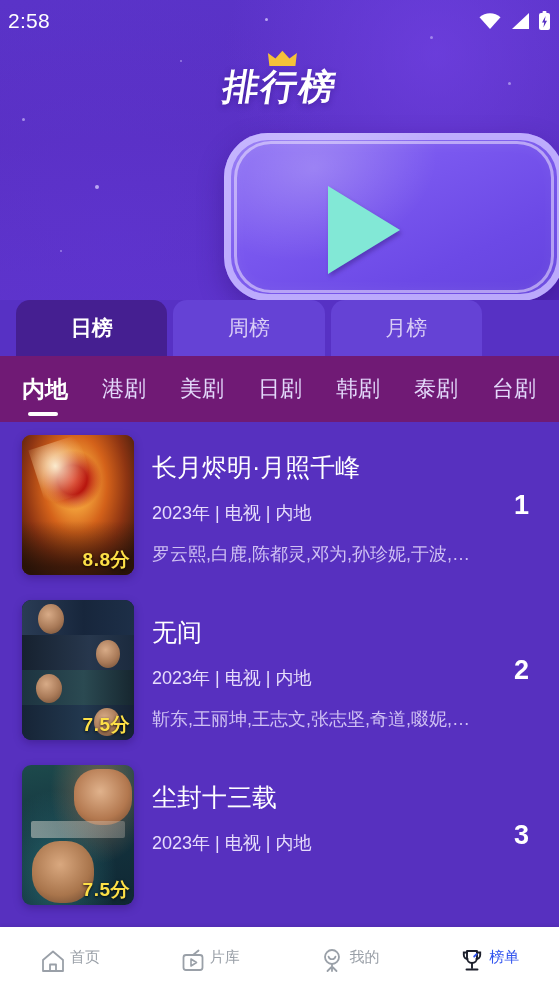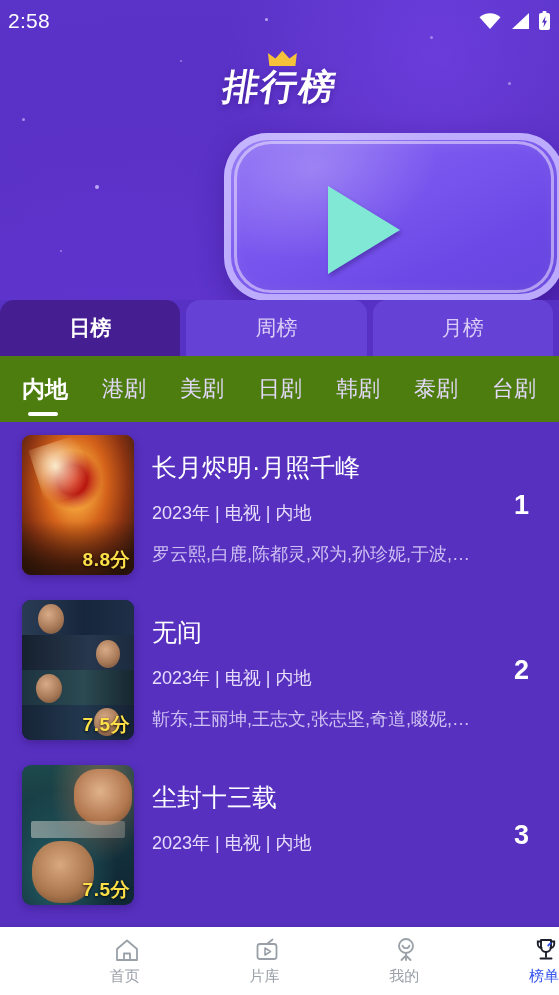--- a/index.html
+++ b/index.html
@@ -103,36 +103,36 @@
   .play-tri-hl{
     position:absolute; left:104px; top:53px;
     width:0;height:0;
     border-top:44px solid transparent;
     border-bottom:44px solid transparent;
     border-left:72px solid rgba(255,255,255,.18);
   }
 
   
   .period-tabs {
-    position:absolute; left:0; top:300px; width:553px; height:56px;
+    position:absolute; left:16px; top:300px; width:466px; height:56px;
     display:flex; gap:6px; z-index:7;border-radius:22px;
   }
   .ptab {
     flex:1; display:flex; align-items:center; justify-content:center;
     border-radius:14px 14px 0 0;
     font-size:21px; color:#d9ccf6;
     background:#6542d5;
     cursor:pointer;
   }
   .ptab.active { background:#451f91; color:#ffffff; font-weight:bold; }
 
   
   .cat-strip {
     position:absolute; left:0; top:356px; width:559px; height:66px;
-    background:#4d7c0f;
+    background:#701a75;
     display:flex; align-items:center; overflow:hidden;
     z-index:4;
   }
   .cat {
     position:relative; flex:0 0 auto; padding:0 17px;
     font-size:22px; color:#e3d9fb; white-space:nowrap; cursor:pointer;
   }
   .cat:first-child { padding-left:22px; }
   .cat.active { color:#ffffff; font-weight:bold; font-size:23px; }
   .cat.active::after{
@@ -220,21 +220,21 @@
     font-size:27px; font-weight:bold; color:#ffffff;
   }
 
   
   .bottom-nav {
     position:absolute; left:0; bottom:0; width:559px; height:68px;
     background:#ffffff; display:flex; align-items:center;
     box-shadow:0 -1px 4px rgba(0,0,0,.08);
   }
   .nav-item {
-    flex:1; display:flex; flex-direction:column; align-items:flex-end;
+    flex:1; display:flex; flex-direction:row; align-items:flex-start;
     justify-content:center; gap:4px; cursor:pointer;
   }
   .nav-ico { width:26px; height:26px; display:block; }
   .nav-label { font-size:15px; color:#9aa0a8; }
   .nav-item.active .nav-label { color:#3355ee; }
 </style>
 </head>
 <body>
 
 <div class="phone">

